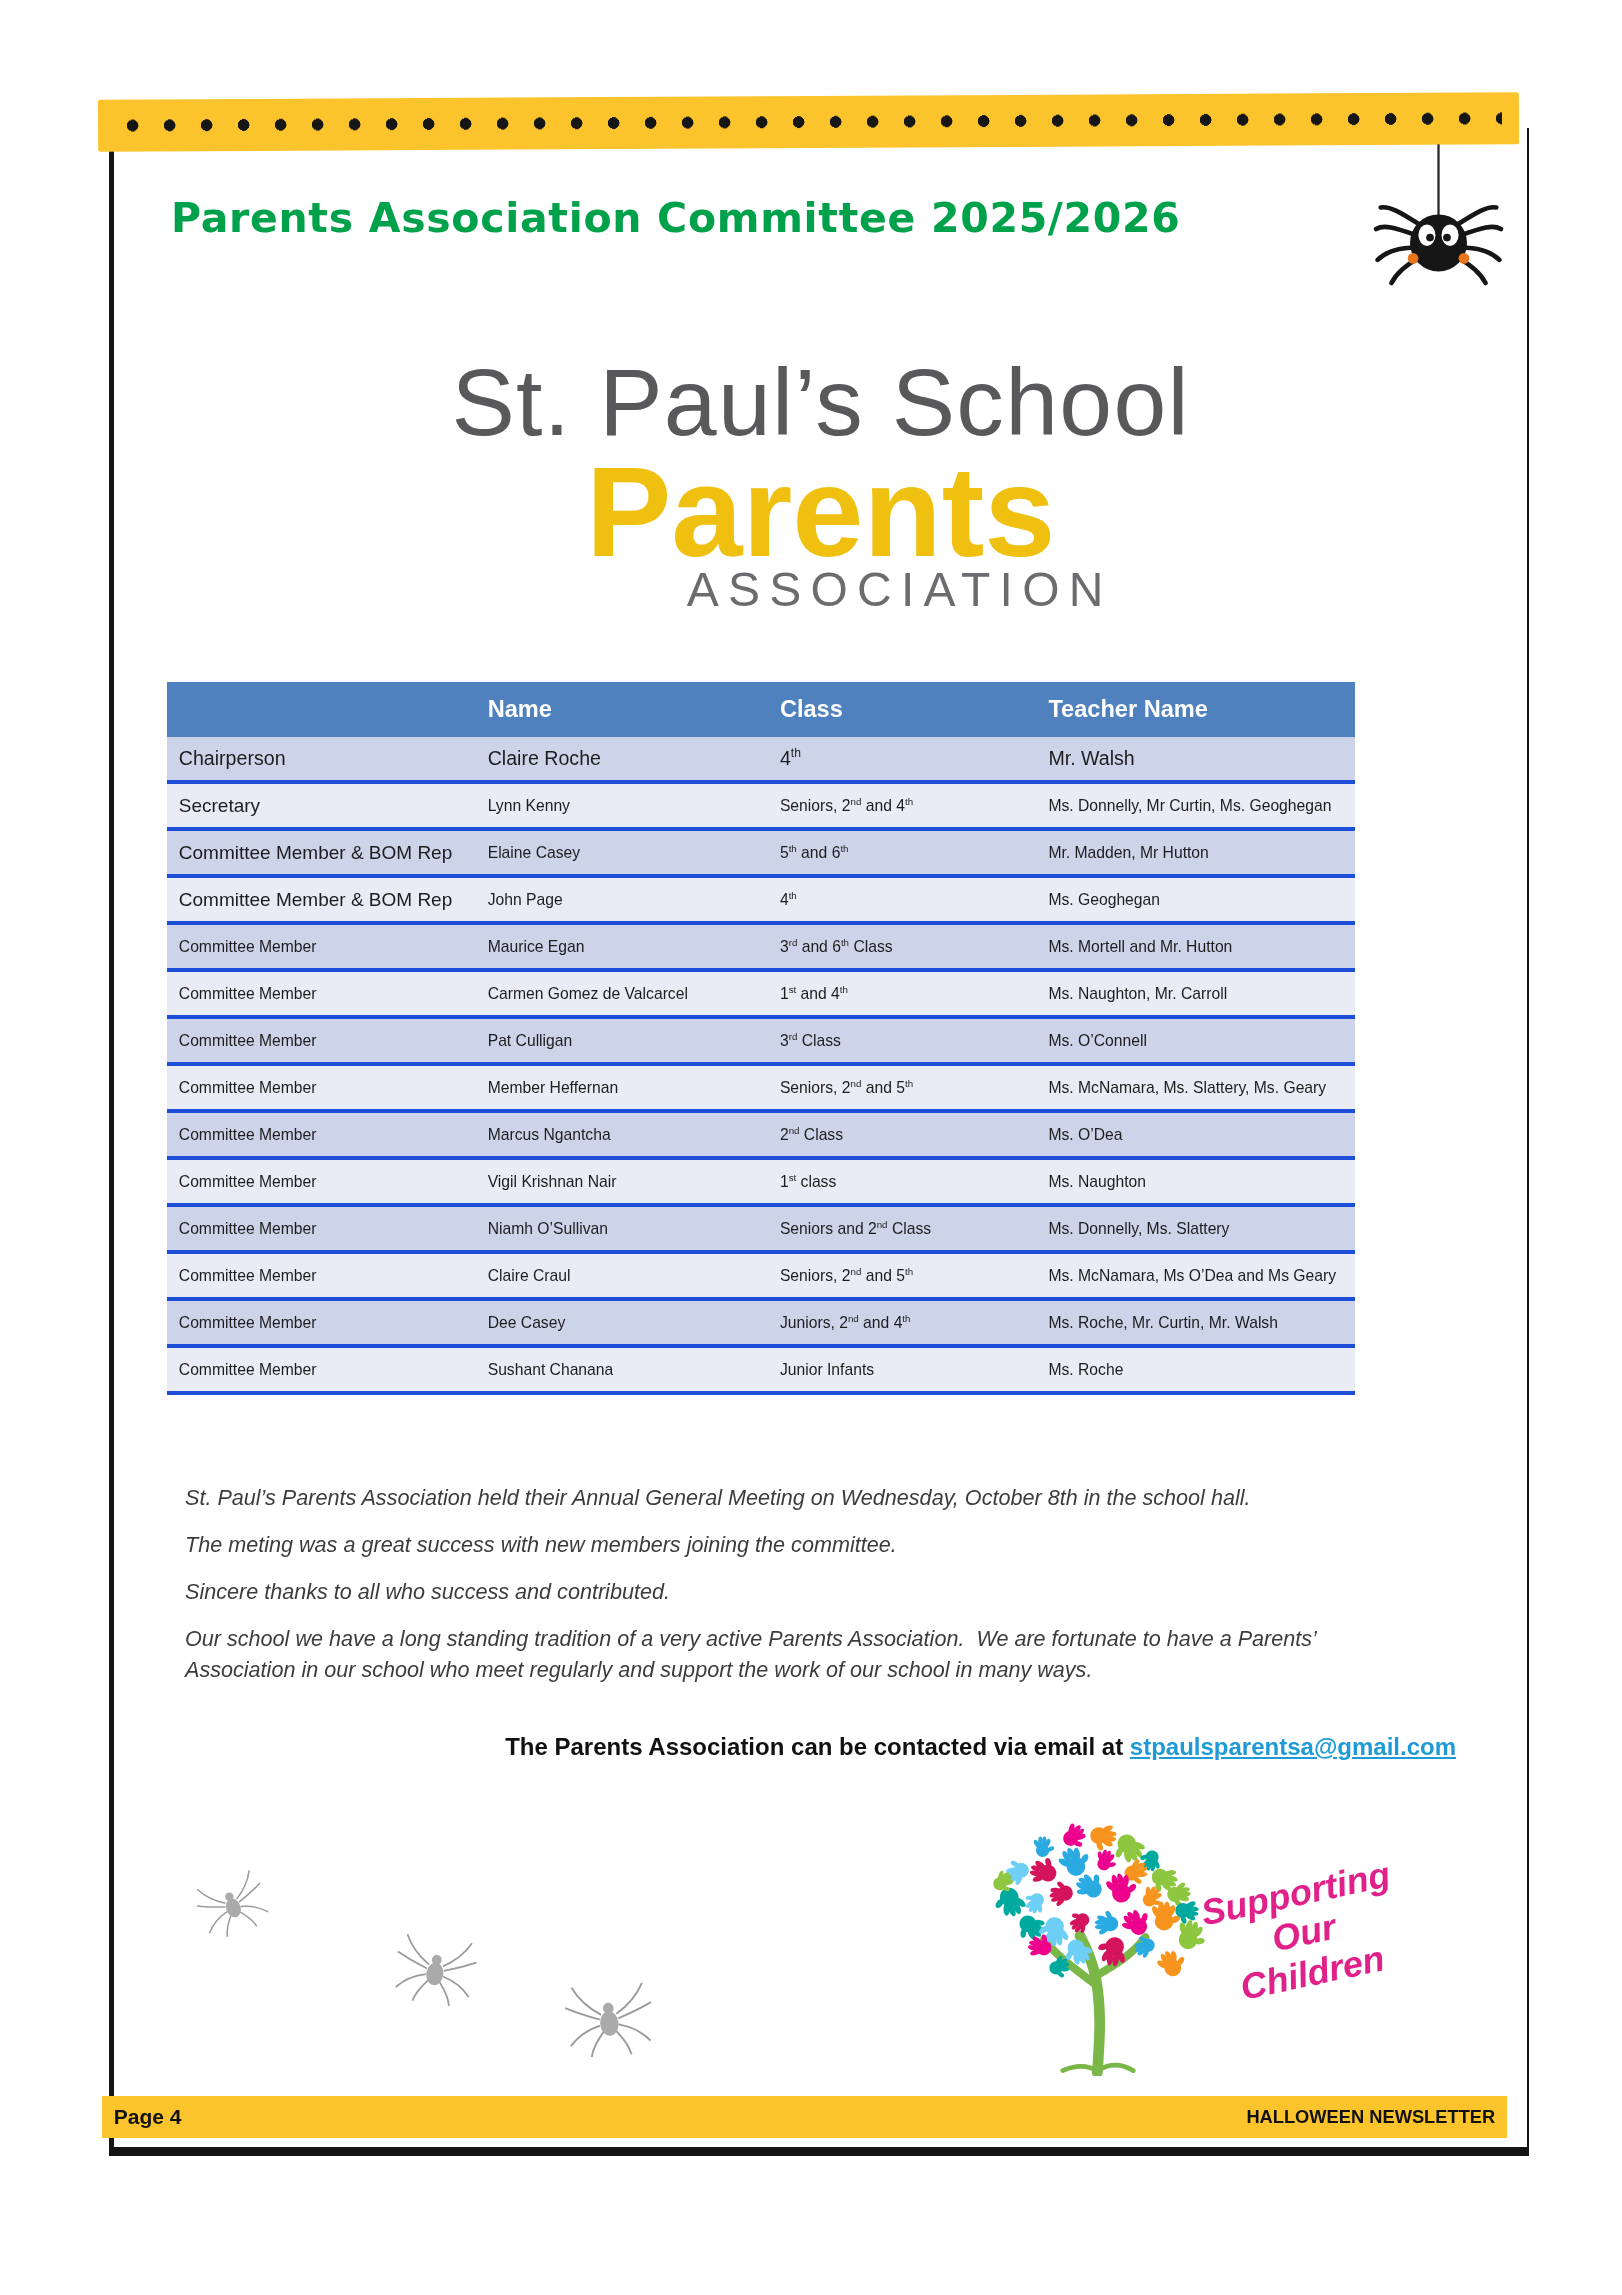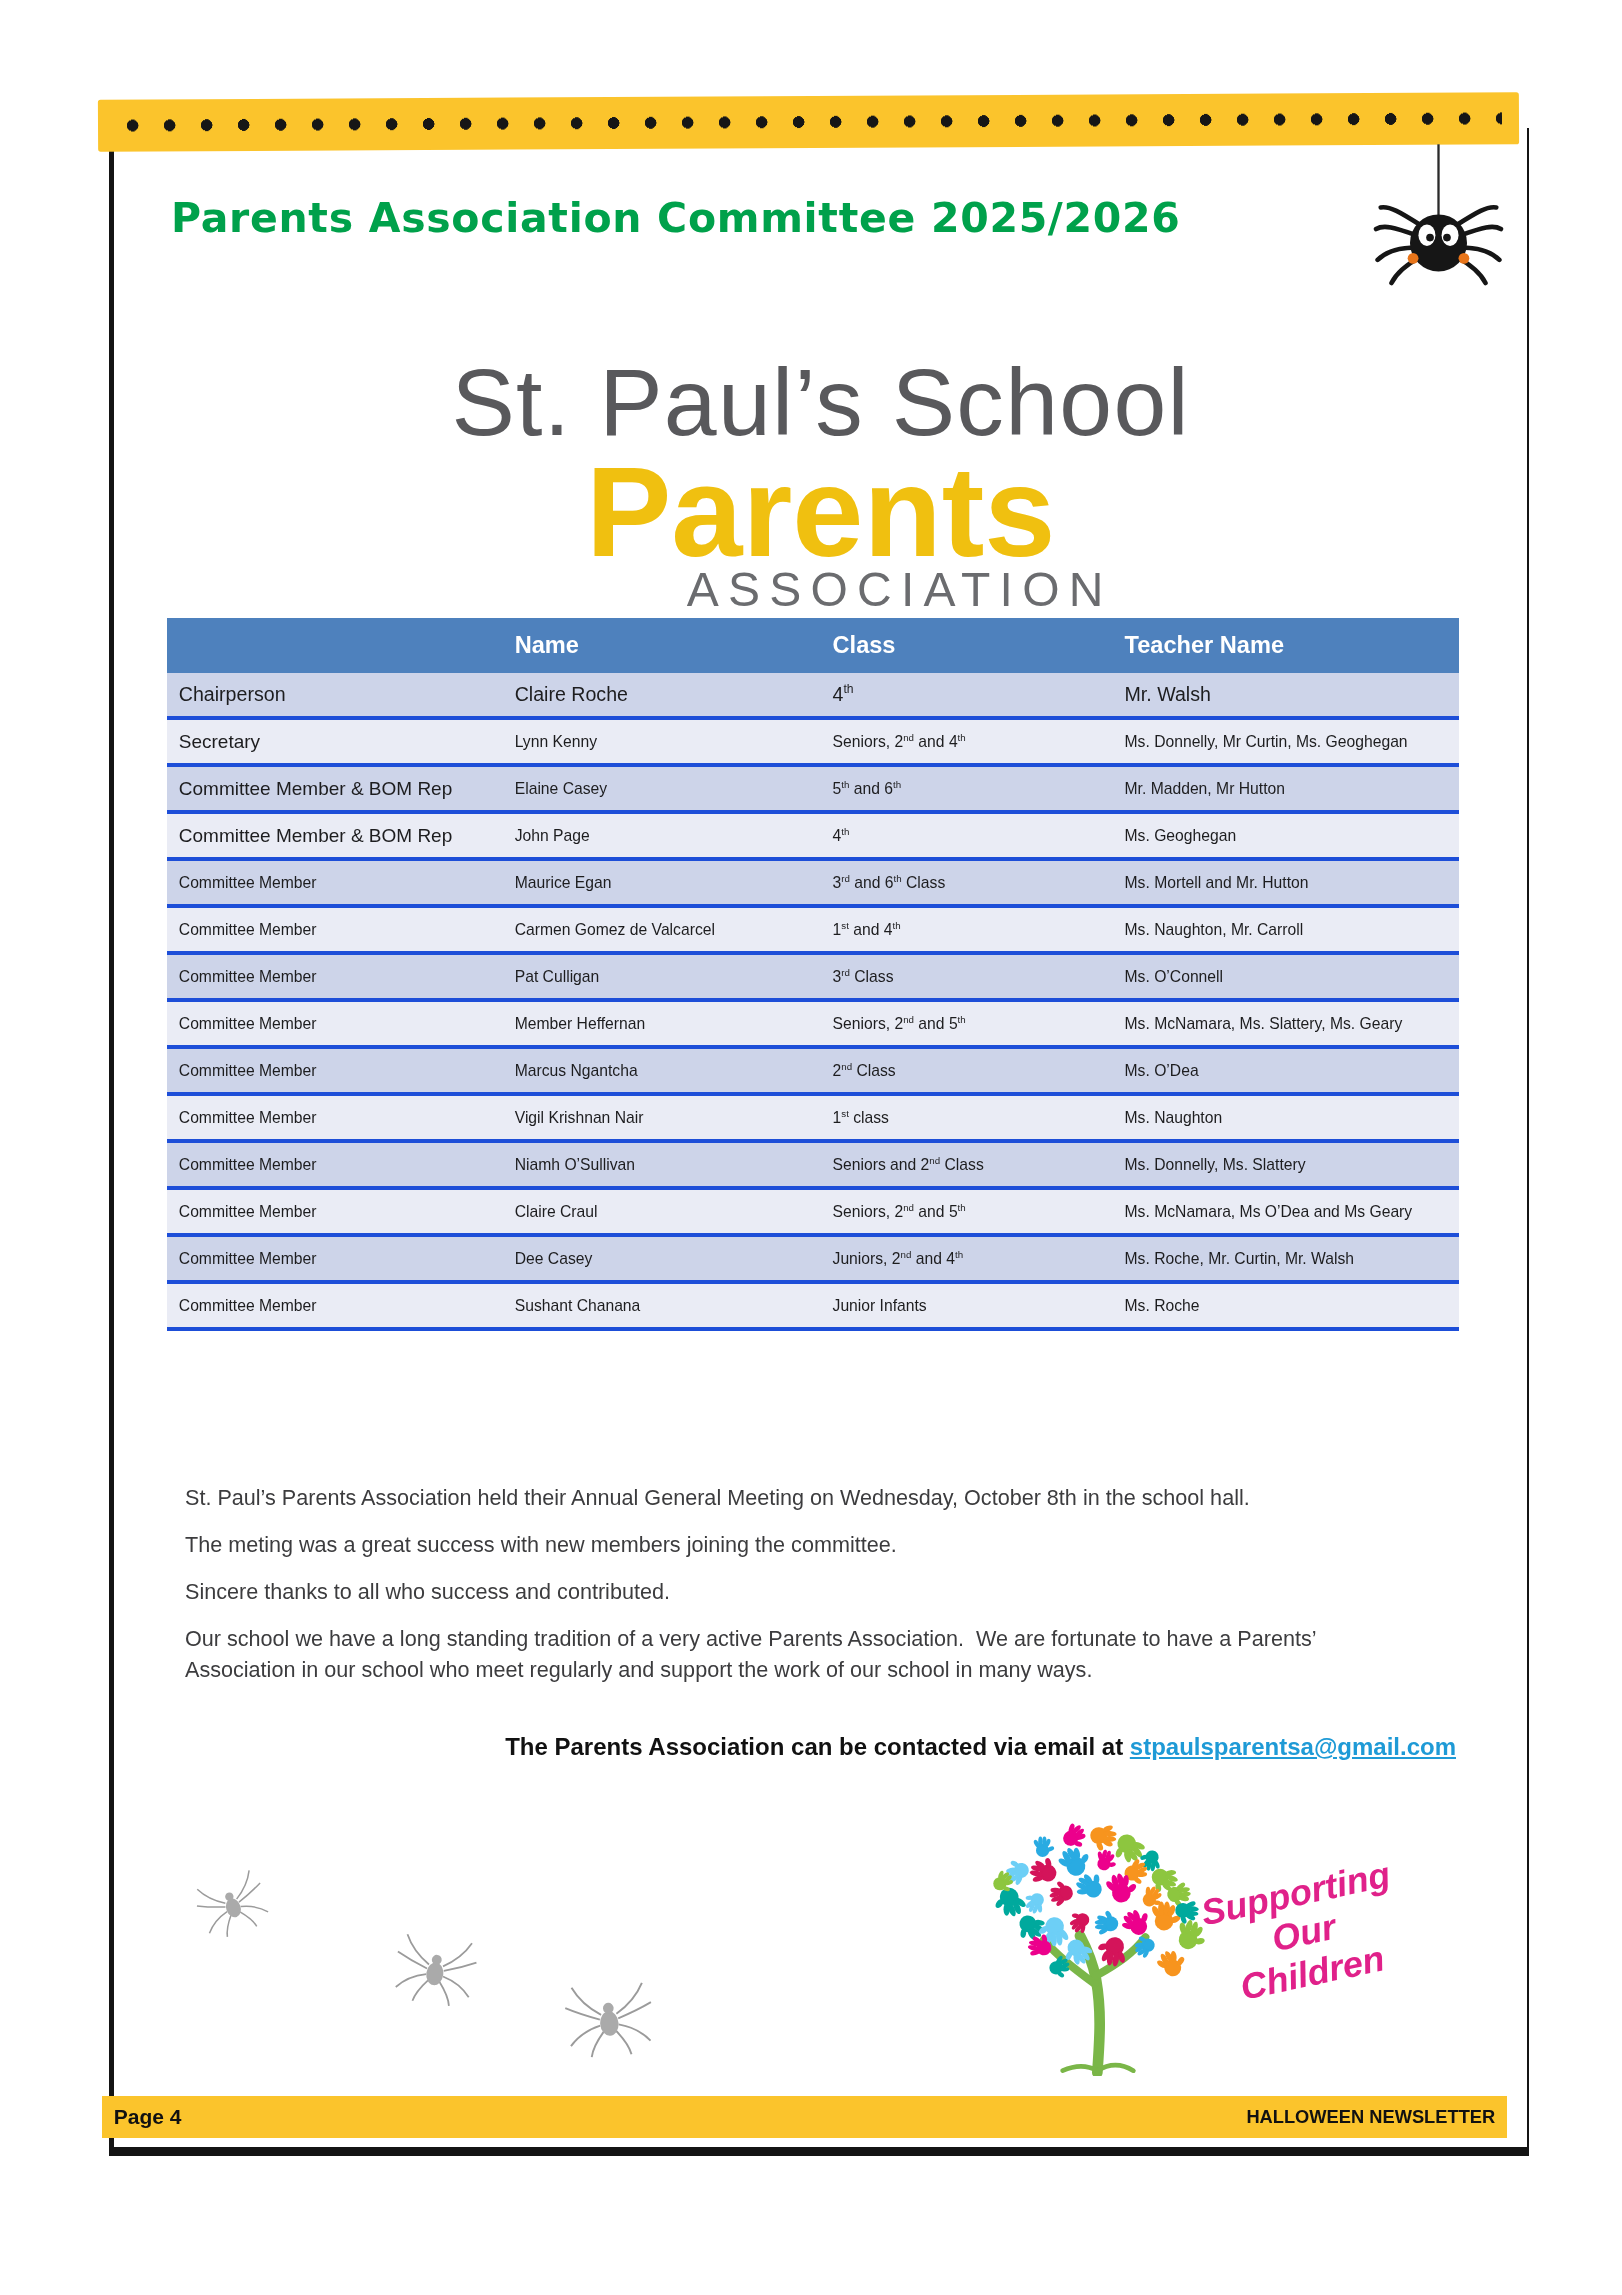--- a/index.html
+++ b/index.html
@@ -25,34 +25,34 @@
 
   .spider-top{position:absolute;left:1373px;top:144px;width:131px;}
 
   
   .logo{position:absolute;left:0;top:353px;width:1623px;text-align:center;transform:translateX(9.2px);}
   .logo-school{font-size:95px;line-height:1.05;color:var(--logo-gray,#59595C);letter-spacing:1.3px;}
   .logo-parents{font-size:128px;line-height:0.92;font-weight:bold;color:var(--logo-yellow,#F0C010);}
   .logo-assoc{font-size:48px;line-height:1.1;color:#6B6C6F;letter-spacing:9.2px;margin-top:-6.5px;transform:translateX(79px);}
 
   
-  .committee{position:absolute;left:167px;top:618px;width:1292px;border-collapse:collapse;table-layout:fixed;}
+  .committee{position:absolute;left:167px;top:682px;width:1188px;border-collapse:collapse;table-layout:fixed;}
   .committee th{background:var(--table-header-blue,#4E81BD);color:#fff;font-size:23.6px;font-weight:bold;
     text-align:left;height:55px;padding:0 5.2px 0 11.8px;}
   .committee td{height:43px;padding:0 5.2px 0 11.8px;border-bottom:4px solid #1d4ed8;vertical-align:middle;overflow:hidden;}
   .committee tbody tr:nth-child(odd) td{background:var(--row-dark,#CDD4E9);}
   .committee tbody tr:nth-child(even) td{background:var(--row-light,#EAECF5);}
   .r-xl td{font-size:19.6px;}
   .r-lg td{font-size:15.7px;}
   .r-lg td:first-child{font-size:19px;}
   .r-sm td{font-size:15.7px;}
   sup{font-size:62%;vertical-align:super;line-height:0;}
 
   
-  .bodytext{position:absolute;left:185px;top:1483px;width:1217px;color:#3C3C3E;font-size:21.6px;line-height:1.42;}
+  .bodytext{position:absolute;left:185px;top:1483px;width:1217px;color:#3C3C3E;font-size:21.6px;line-height:1.42;font-style:italic;}
   .bodytext p{margin:0 0 16.4px 0;white-space:pre-wrap;}
 
   .contact{position:absolute;left:164px;top:1733px;width:1292px;text-align:right;
     font-size:24px;font-weight:bold;color:#111;}
   .contact a{color:var(--link-blue,#1E9AD6);text-decoration:underline;cursor:pointer;}
 
   
   .tree{position:absolute;left:942px;top:1809px;width:308px;}
   .caption{position:absolute;left:1183px;top:1873px;width:242px;transform:rotate(-12deg);
     color:var(--caption-pink,#E0218A);font-size:36px;font-weight:bold;font-style:italic;

